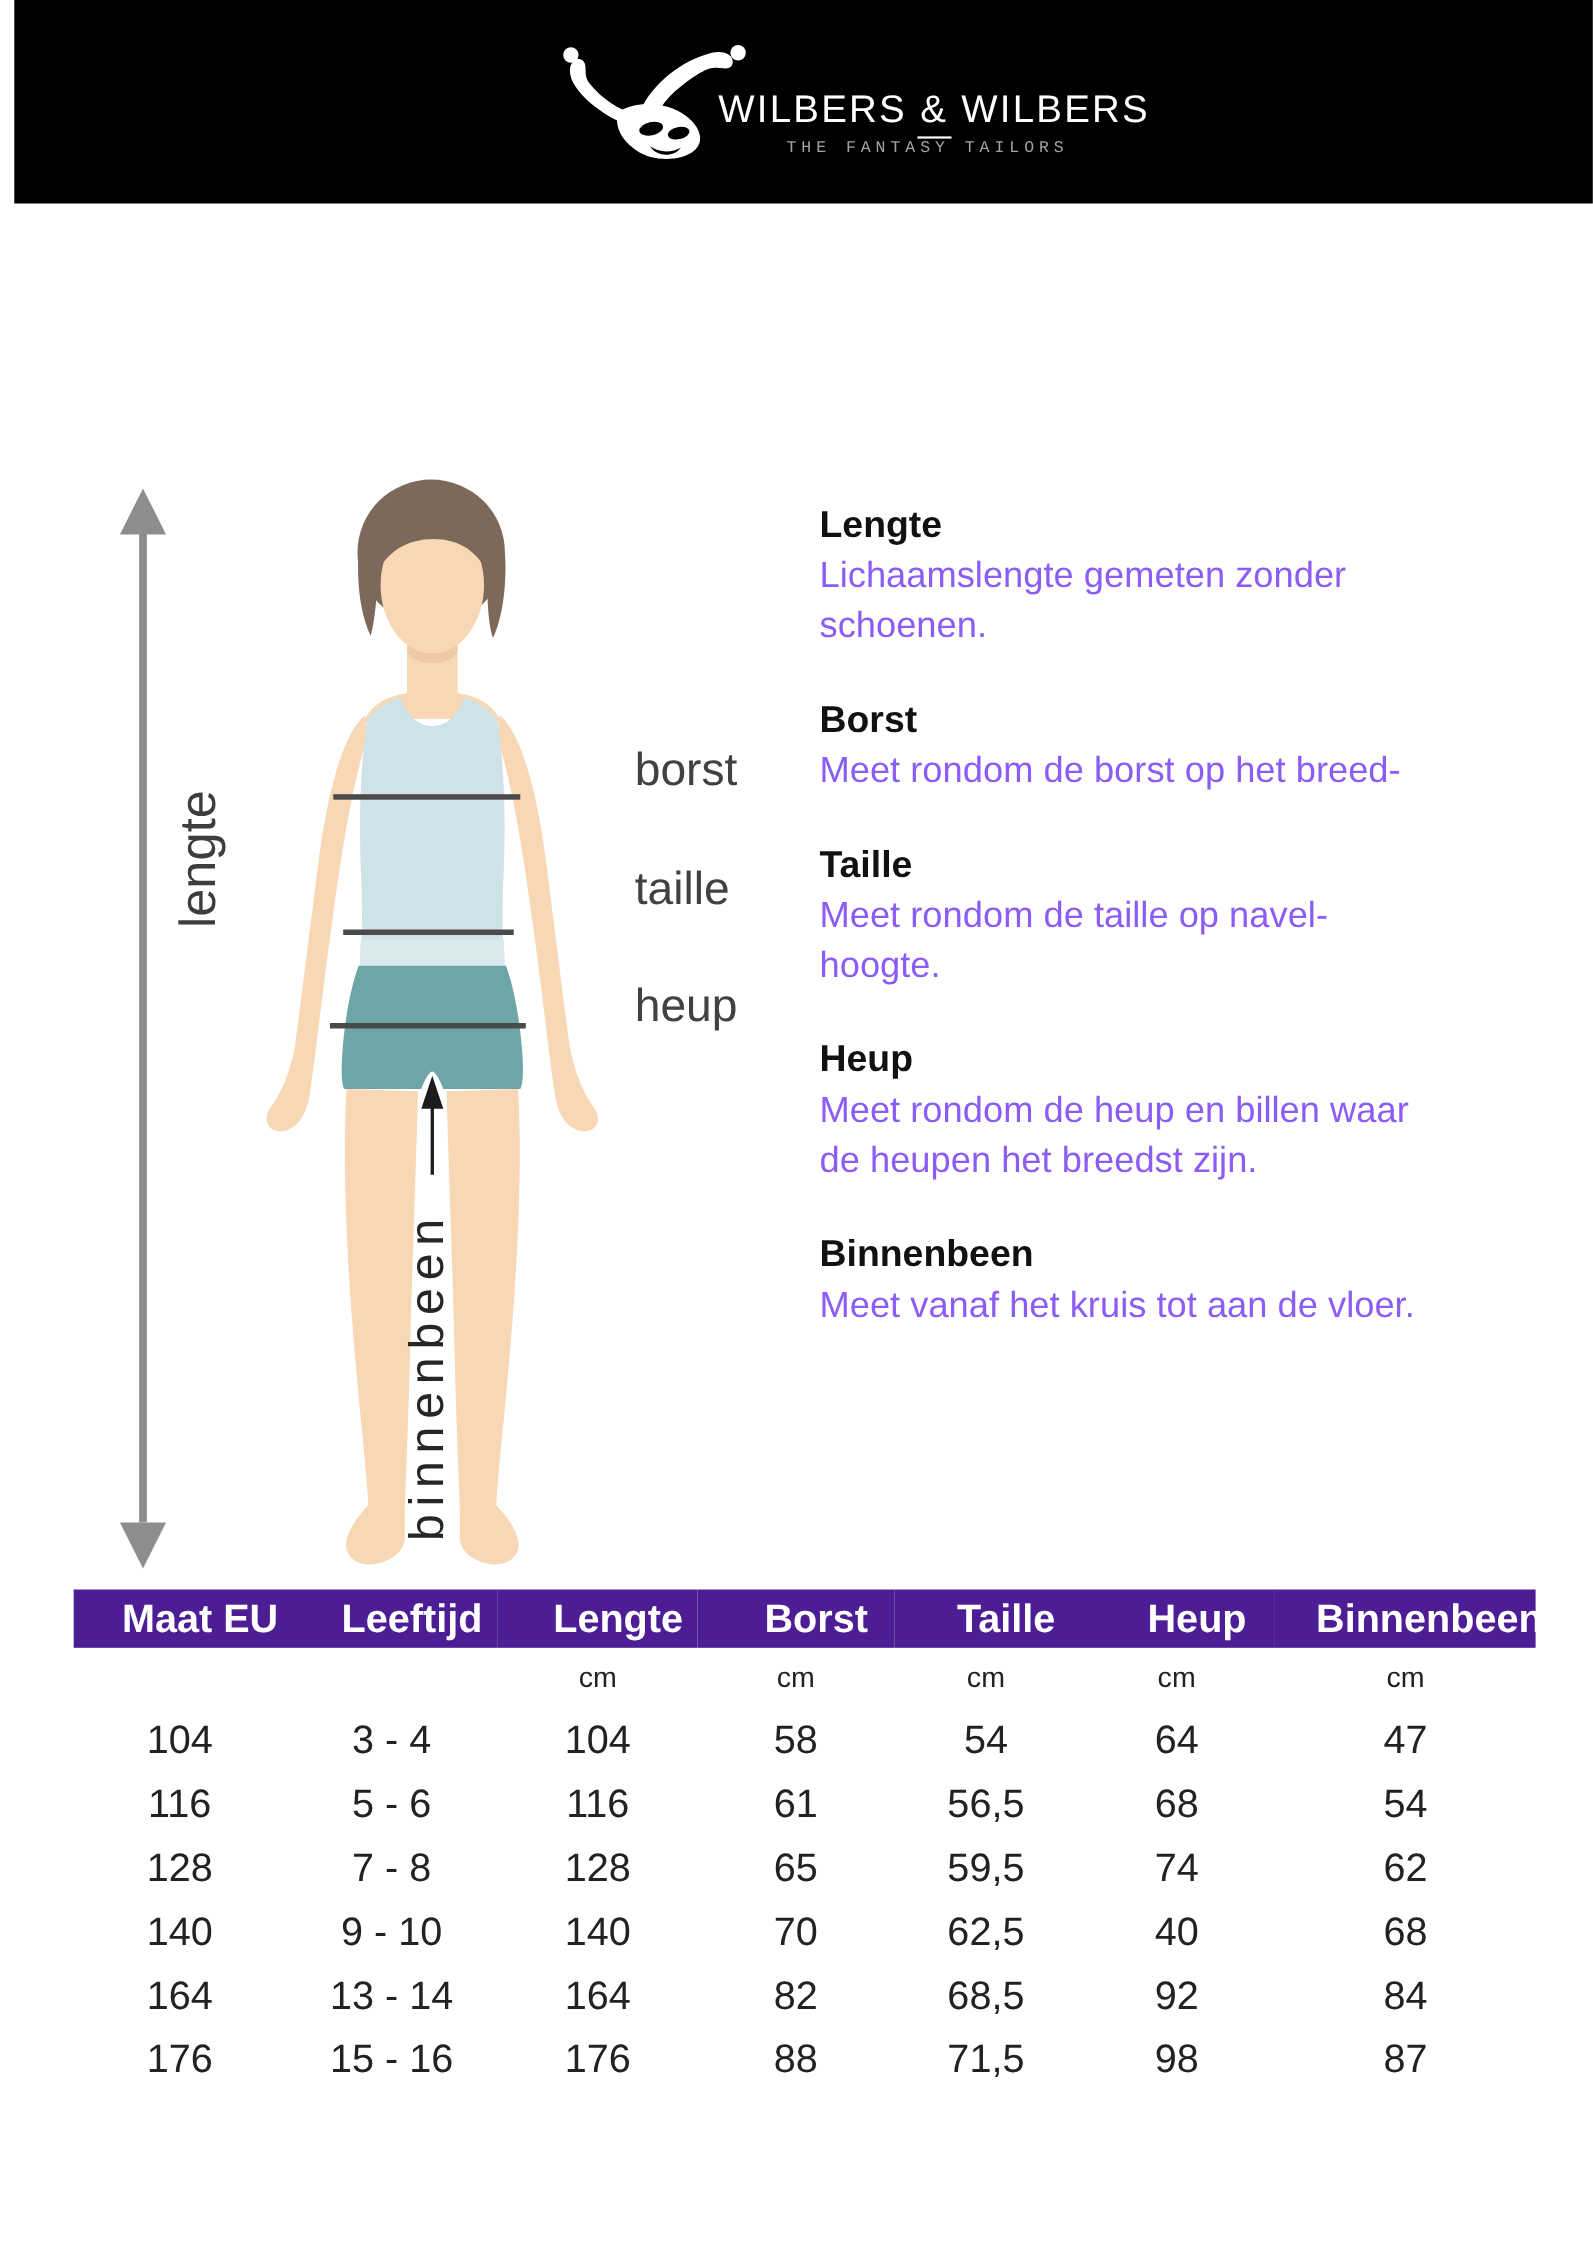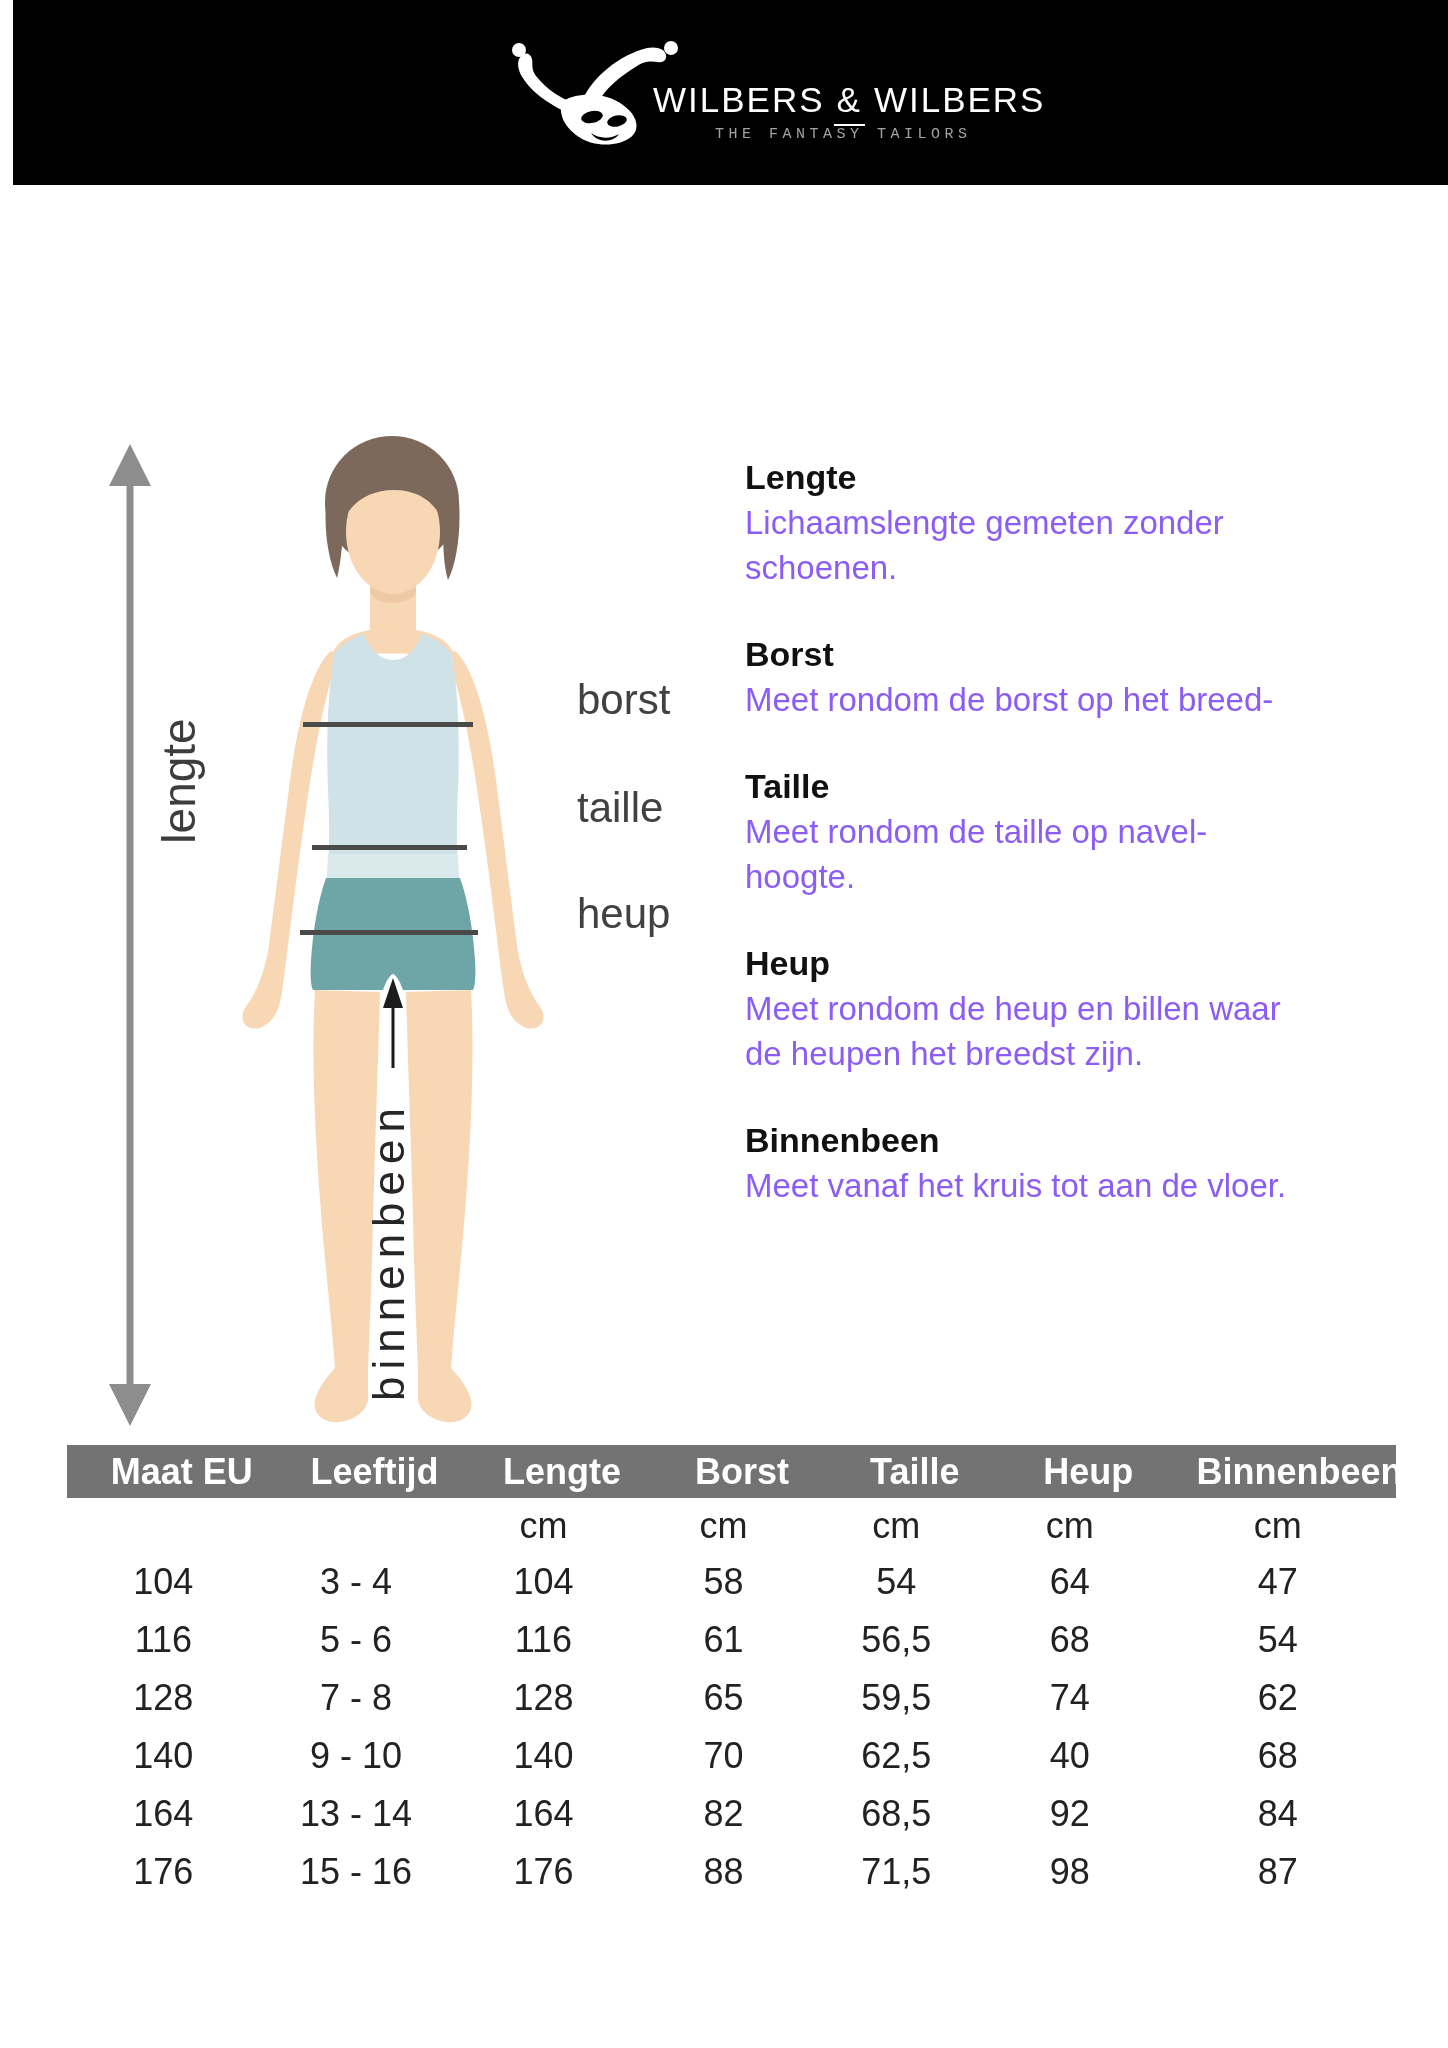--- a/index.html
+++ b/index.html
@@ -33,22 +33,22 @@
   .sections{position:absolute;left:745px;top:455px;width:640px;}
   .section{margin:0 0 42px 0;}
   .section h3{margin:0;font-size:34px;line-height:45px;font-weight:bold;color:#111;}
   .section p{margin:0;font-size:33px;line-height:45px;color:#8b5cf6;}
   .section p span{display:block;white-space:nowrap;}
 
   
   table.size-table{position:absolute;left:67px;top:1445px;width:1329px;
                    border-collapse:collapse;table-layout:fixed;}
   table.size-table th,table.size-table td{padding:0;text-align:center;vertical-align:middle;border:0;}
-  table.size-table thead th{background:#737373;color:#fff;font-size:36px;font-weight:bold;height:53px;padding-left:37px;}
-  table.size-table tr.units td{height:55px;font-size:36px;color:#222;}
+  table.size-table thead th{background:#4c1d95;color:#fff;font-size:36px;font-weight:bold;height:53px;padding-left:37px;}
+  table.size-table tr.units td{height:55px;font-size:26px;color:#222;}
   table.size-table tbody td{height:58px;font-size:36px;color:#222;font-weight:normal;}
 </style>
 </head>
 <body>
 
 <header class="brand-header">
   <svg class="logo" viewBox="0 0 190 112">
     <g fill="#ffffff">
       <path d="M78,80 C58,72 36,58 26,40 C22,32 22,24 27,20 C31,17 36,19 37,24 C38,30 36,34 41,41 C52,55 68,65 82,69 Z"></path>
       <circle cx="24" cy="15" r="7"></circle>

